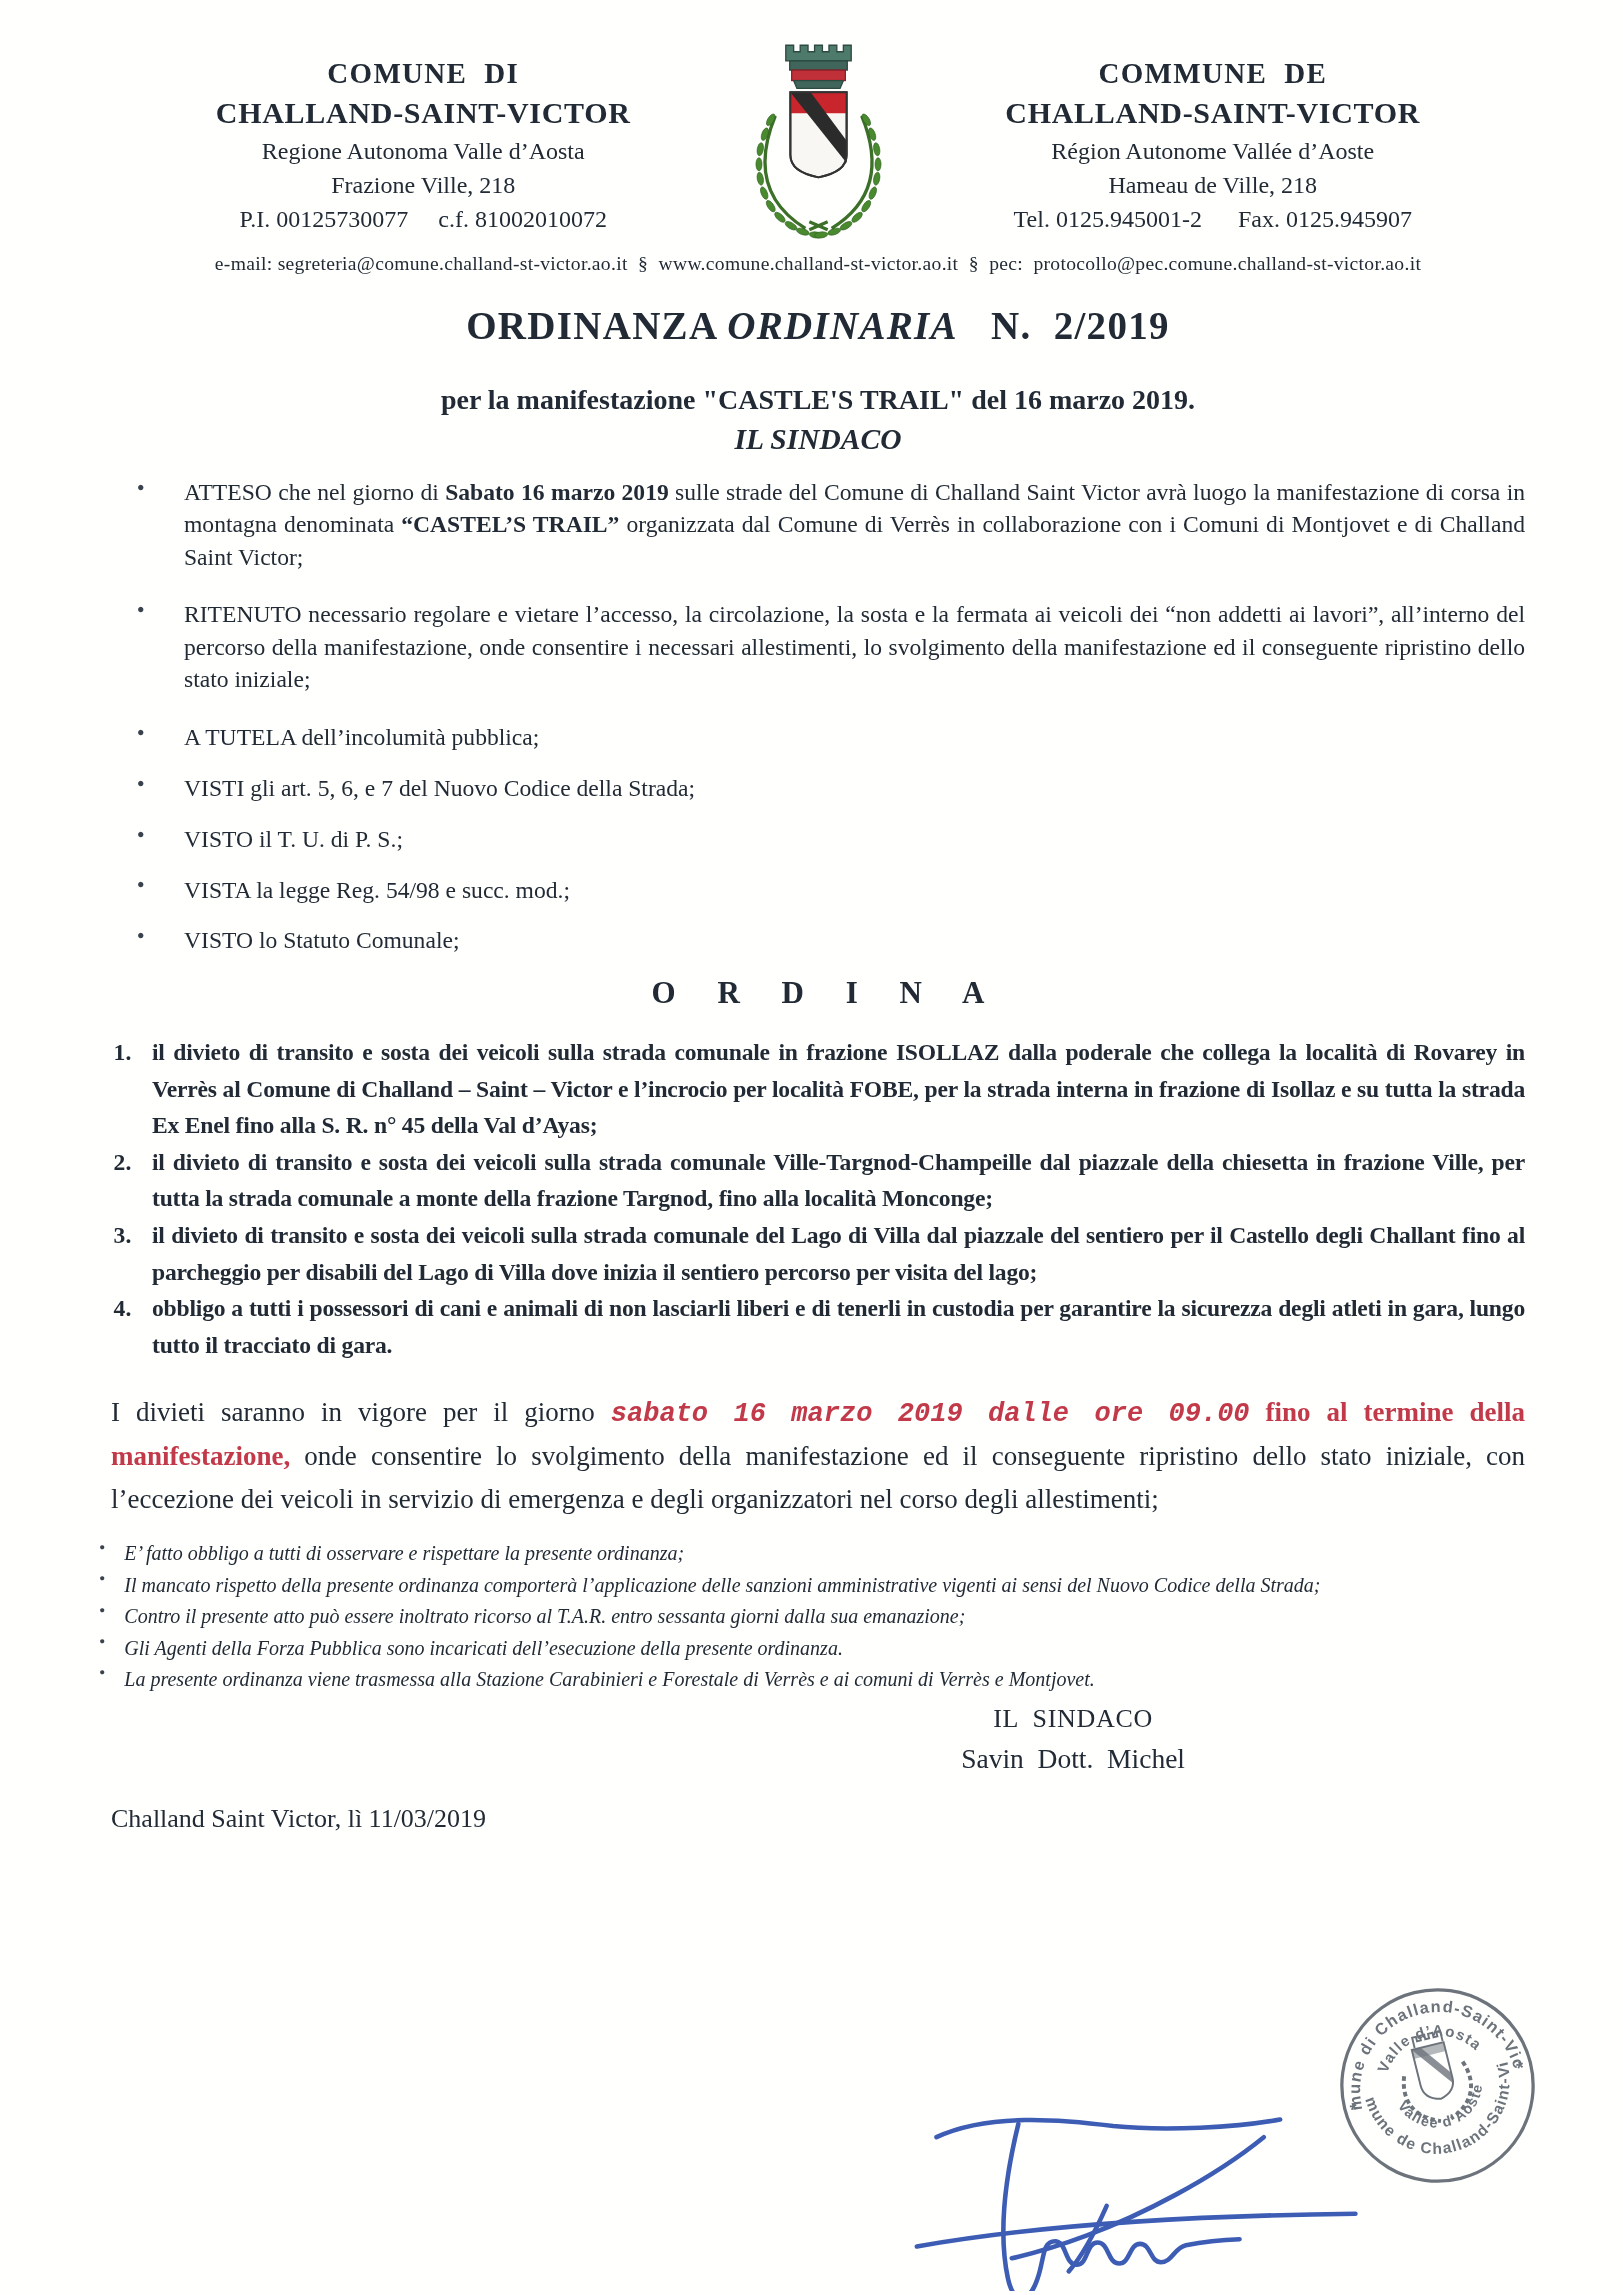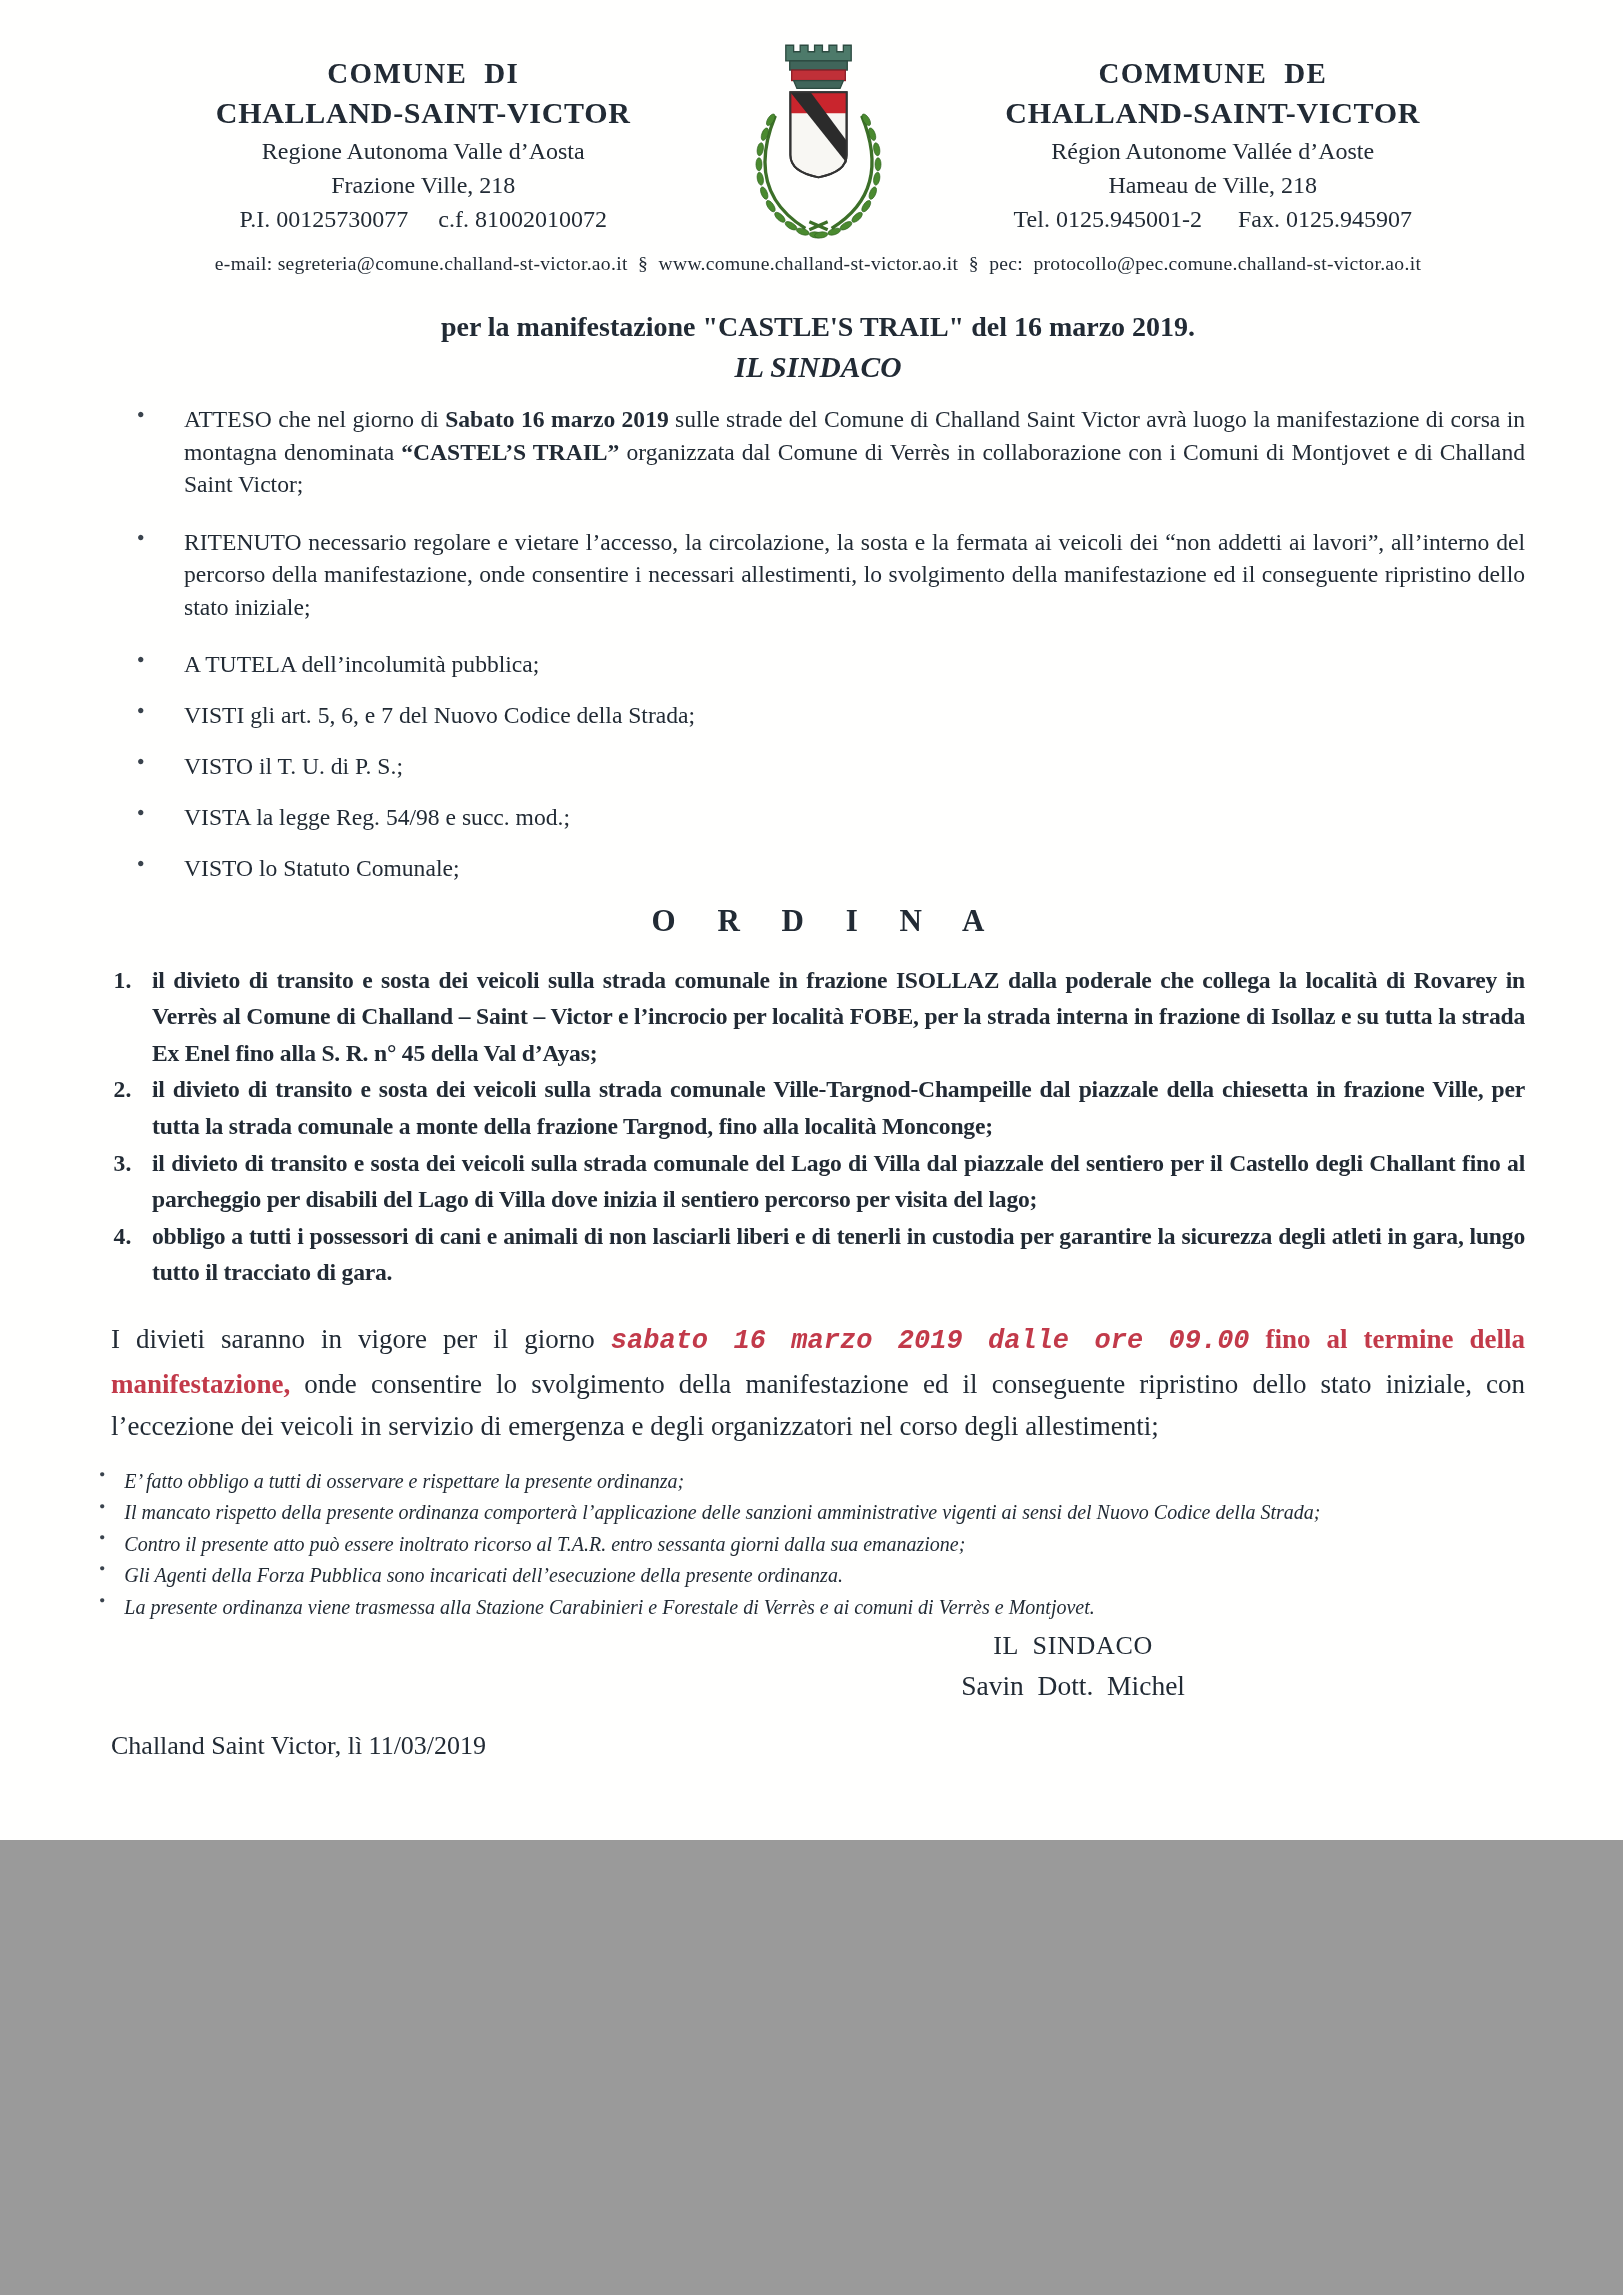--- a/index.html
+++ b/index.html
@@ -5,21 +5,21 @@
   :root{
     --accent-red:#c23a4a;
     --ink:#222b35;
     --signature-blue:#2d4fae;
     --stamp-ink:#555d66;
   }
   *{margin:0;padding:0;box-sizing:border-box;}
   html,body{background:#9a9a9a;}
   .page{
     position:relative;
-    width:1623px;height:1840px;
+    width:1623px;height:2295px;
     margin:0 auto;
     background:#fffffe;
     color:var(--ink);
     font-family:"Liberation Serif","DejaVu Serif",serif;
     padding:36px 98px 16px 111px;
     overflow:hidden;
   }
   
   .letterhead{display:flex;align-items:flex-start;}
   .lh-col{flex:1;text-align:center;padding-top:18.3px;}
@@ -143,20 +143,21 @@
       <div class="lh-title1">COMMUNE  DE</div>
       <div class="lh-title2">CHALLAND-SAINT-VICTOR</div>
       <div class="lh-line">Région Autonome Vallée d’Aoste</div>
       <div class="lh-line">Hameau de Ville, 218</div>
       <div class="lh-line">Tel. 0125.945001-2      Fax. 0125.945907</div>
     </div>
   </header>
 
   <div class="email-line">e-mail: segreteria@comune.challand-st-victor.ao.it  §  www.comune.challand-st-victor.ao.it  §  pec:  protocollo@pec.comune.challand-st-victor.ao.it</div>
 
+  <h1 class="doc-title"><span>ORDINANZA </span><span class="it">ORDINARIA</span><span>   N.  2/2019</span></h1>
 
   <div class="subject">
     <div>per la manifestazione "CASTLE'S TRAIL" del 16 marzo 2019.</div>
   </div>
   <div class="role-heading">IL SINDACO</div>
 
   <ul class="premises">
     <li class="multi">
       <span class="blt">●</span>
       <p class="ptxt"><span>ATTESO che nel giorno di </span><b>Sabato 16 marzo 2019</b><span> sulle strade del Comune di Challand Saint Victor avrà luogo la manifestazione di corsa in montagna denominata </span><b>“CASTEL’S TRAIL”</b><span> organizzata dal Comune di Verrès in collaborazione con i Comuni di Montjovet e di Challand Saint Victor;</span></p>

